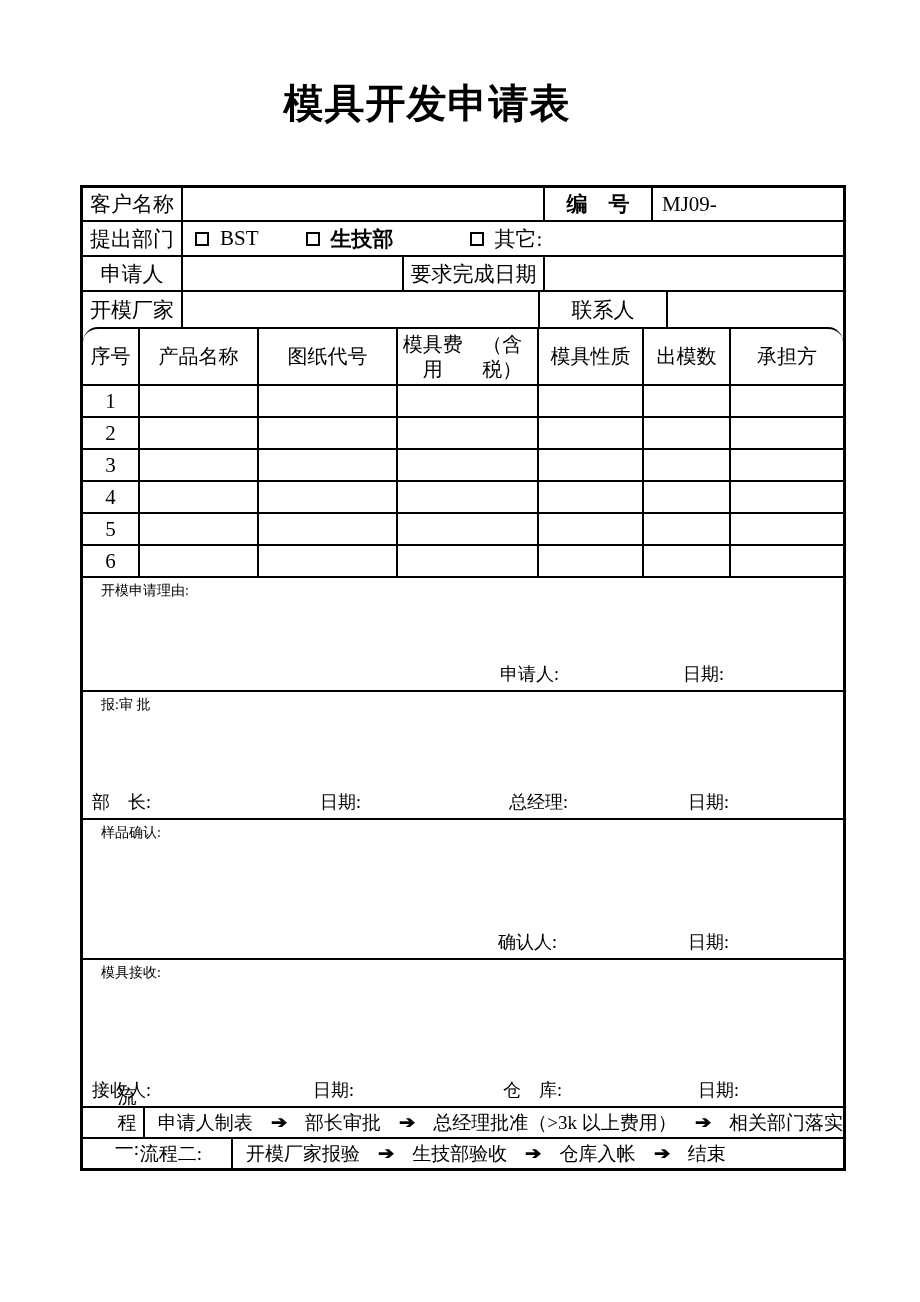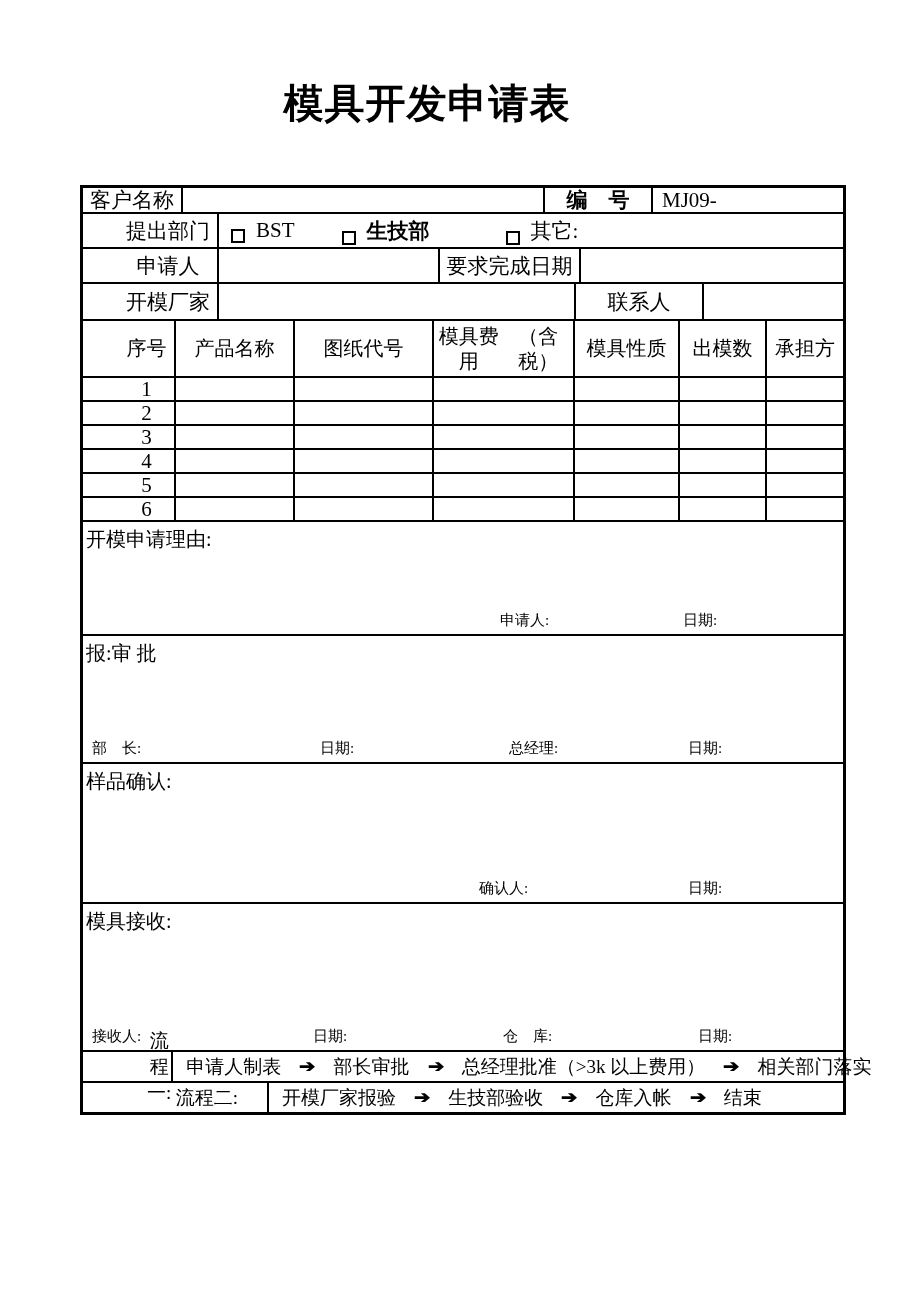--- a/index.html
+++ b/index.html
@@ -11,53 +11,53 @@
   }
   .title {
     position:absolute; top:76px; left:0; width:854px;
     text-align:center; font-size:40px; font-weight:bold; letter-spacing:1px;
   }
   .form {
     position:absolute; left:80px; top:185px; width:766px;
     border:3px solid #000; background:#fff;
   }
   .row { display:flex; align-items:stretch; }
-  .bt { border-top:2px solid #000;padding-left:36px; }
+  .bt { border-top:2px solid #000; }
   .cell { display:flex; align-items:center; font-size:21px; }
   .cell.bl { border-left:2px solid #000; }
   .cell.center { justify-content:center; text-align:center; }
   .cell.padL { padding-left:9px; }
   .grow { flex:1 1 auto; }
 
   
   .w98{width:98px;} .w221{width:221px;} .w141{width:141px;} .w357{width:357px;}
   .w128{width:128px;} .w108{width:108px;font-weight:bold;} .w192{width:192px;} .w120{width:120px;margin-left:28px;}
   .c1{width:55px;} .c2{width:119px;} .c3{width:139px;} .c4{width:141px;}
   .c5{width:105px;} .c6{width:87px;}
 
   
-  .h36{height:24px;} .h35{height:35px;} .h37{height:37px;} .h57{height:57px;}
+  .h36{height:32px;} .h35{height:35px;} .h37{height:37px;} .h57{height:57px;border-radius:15px;}
 
   .dept-opts { padding-left:10px; }
-  .dept-opt { display:inline-flex; align-items:flex-end; }
+  .dept-opt { display:inline-flex; align-items:center; }
   .dept-opt .cb {
     display:inline-block; width:14px; height:14px;
     border:2px solid #000; margin-right:11px; background:#fff;
   }
   .dept-opt.o1 { margin-left:2px; }
   .dept-opt.o2 { margin-left:47px; }
   .dept-opt.o3 { margin-left:76px; }
   .bold { font-weight:bold; }
 
   .hdr .cell { font-size:20px; line-height:1.25; }
   .fee2line { display:flex; flex-direction:row; justify-content:center; text-align:center; }
 
   .section { position:relative; border-top:2px solid #000; }
-  .sec-title { position:absolute; top:4px; left:3px; font-size:20px; }
-  .sig { position:absolute; bottom:4px; font-size:15px; white-space:nowrap; }
+  .sec-title { position:absolute; top:4px; left:18px; font-size:14px; }
+  .sig { position:absolute; bottom:4px; font-size:18px; white-space:nowrap; }
   .sh114{height:114px;} .sh128{height:128px;} .sh140{height:140px;} .sh148{height:148px;}
 
   .flowrow { height:31px; }
   .flowrow .cell { font-size:19px; }
   .flow-steps { padding-left:13px; white-space:nowrap;text-align:right; }
   .arrow { font-weight:bold; font-size:17px; margin:0 19px; display:inline-block; transform:scaleX(1.15); }
 </style>
 </head>
 <body>
 
@@ -183,21 +183,21 @@
     <div class="section sh128">
       <div class="sec-title">报:审 批</div>
       <span class="sig" style="left:9px">部　长:</span>
       <span class="sig" style="left:237px">日期:</span>
       <span class="sig" style="left:426px">总经理:</span>
       <span class="sig" style="left:605px">日期:</span>
     </div>
 
     <div class="section sh140">
       <div class="sec-title">样品确认:</div>
-      <span class="sig" style="left:396px">确认人:</span>
+      <span class="sig" style="left:415px">确认人:</span>
       <span class="sig" style="left:605px">日期:</span>
     </div>
 
     <div class="section sh148">
       <div class="sec-title">模具接收:</div>
       <span class="sig" style="left:9px">接收人:</span>
       <span class="sig" style="left:230px">日期:</span>
       <span class="sig" style="left:420px">仓　库:</span>
       <span class="sig" style="left:615px">日期:</span>
     </div>

